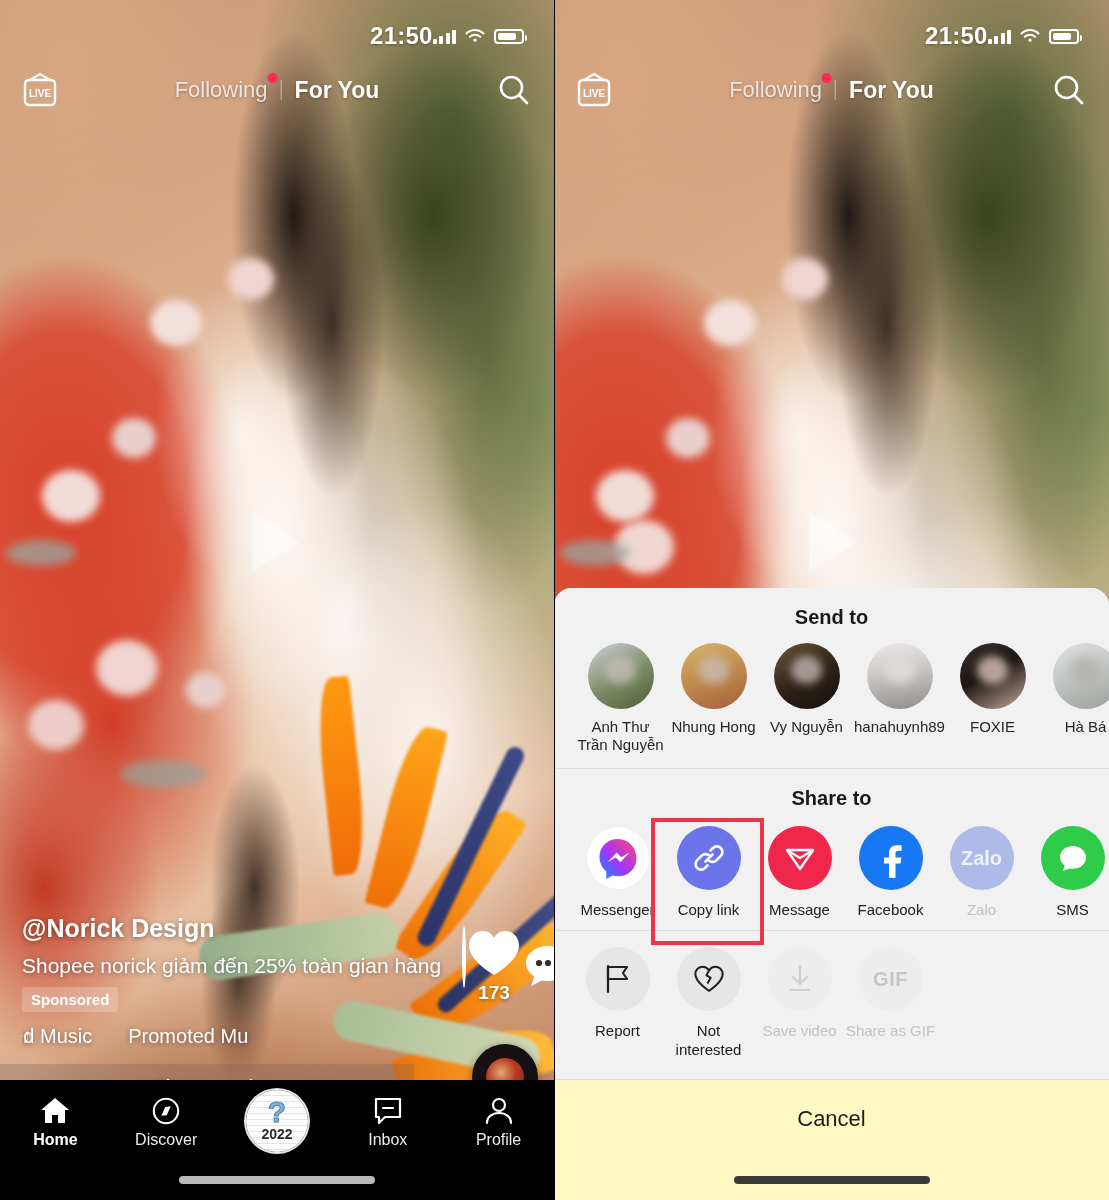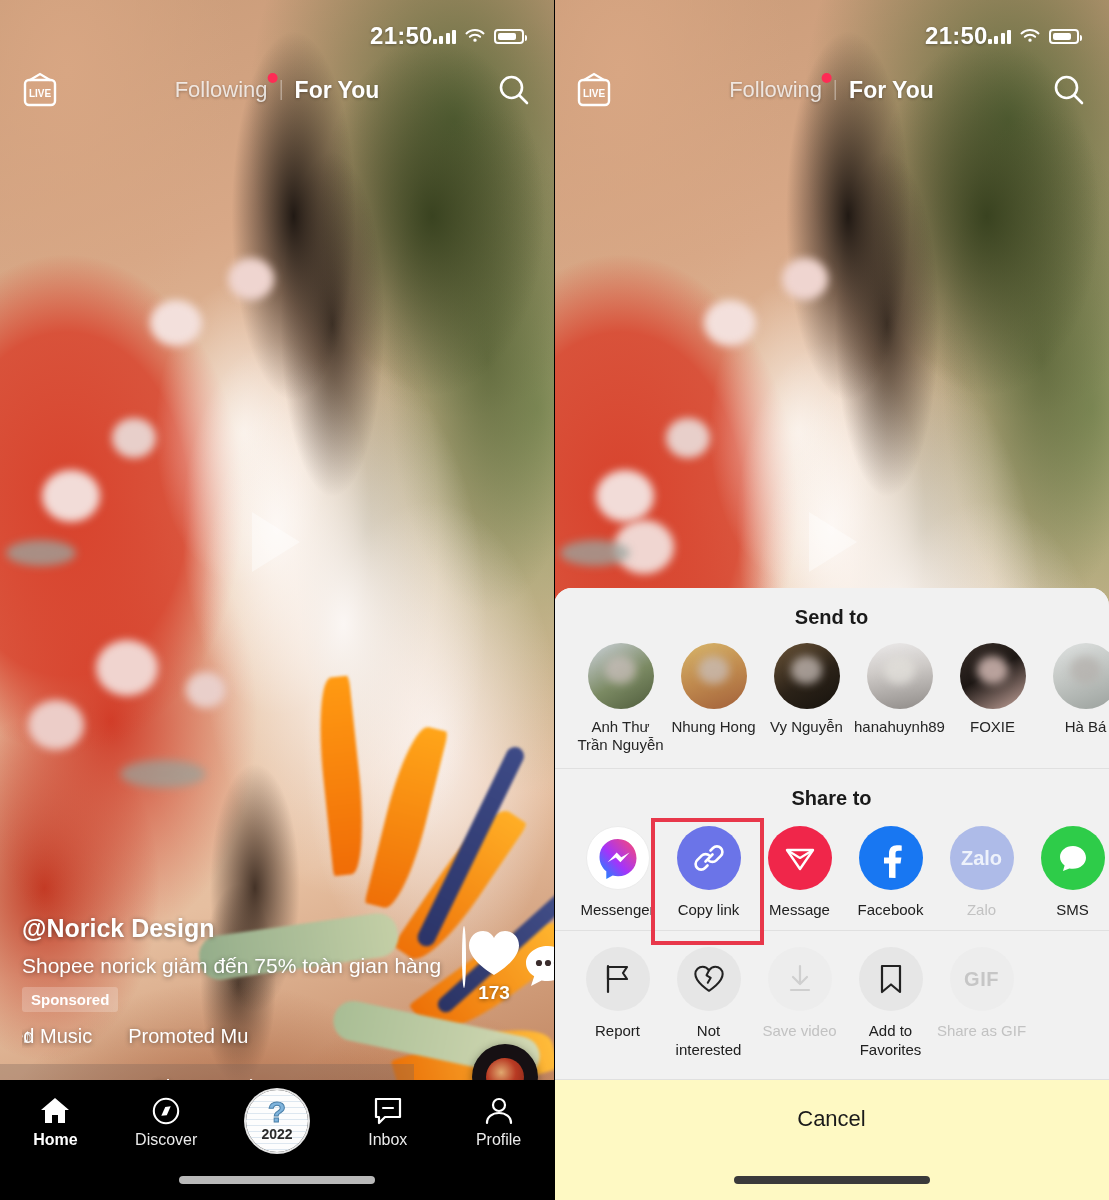--- a/index.html
+++ b/index.html
@@ -338,21 +338,21 @@
     </div>
 
     <div class="disc">
       <div class="disc-inner"></div>
     </div>
     <span class="note" style="right:94px;bottom:88px;">♫</span>
     <span class="note" style="right:74px;bottom:52px;font-size:16px;">♪</span>
 
     <div class="caption">
       <div class="uname">@Norick Design</div>
-      <div class="desc">Shopee norick giảm đến 75% toàn gian hàng</div>
+      <div class="desc">Shopee norick giảm đến 25% toàn gian hàng</div>
       <div><span class="sponsored">Sponsored</span></div>
       <div class="music-row">
         <span class="music-note">♪</span>
         <span class="music-marq">
           <span>oted Music</span>
           <span>Promoted Mu</span>
         </span>
       </div>
     </div>
 
@@ -615,28 +615,20 @@
           <div class="act-ic dim">
             <svg width="30" height="32" viewBox="0 0 30 32">
               <line x1="15" y1="3" x2="15" y2="20" stroke="#cfcfcf" stroke-width="2.2" stroke-linecap="round"></line>
               <path d="M8 14l7 7 7-7" stroke="#cfcfcf" stroke-width="2.2" fill="none" stroke-linecap="round" stroke-linejoin="round"></path>
               <line x1="6" y1="27" x2="24" y2="27" stroke="#cfcfcf" stroke-width="2.2" stroke-linecap="round"></line>
             </svg>
           </div>
           <div class="act-label dim">Save video</div>
         </div>
 
-        <div class="act-item">
-          <div class="act-ic">
-            <svg width="26" height="32" viewBox="0 0 26 32">
-              <path d="M4 3h18v26l-9-7.5L4 29z" stroke="#222" stroke-width="2.2" fill="none" stroke-linejoin="round"></path>
-            </svg>
-          </div>
-          <div class="act-label">Add to Favorites</div>
-        </div>
 
 
         <div class="act-item">
           <div class="act-ic dim">
             <span class="gif-text">GIF</span>
           </div>
           <div class="act-label dim">Share as GIF</div>
         </div>
       </div>
 

